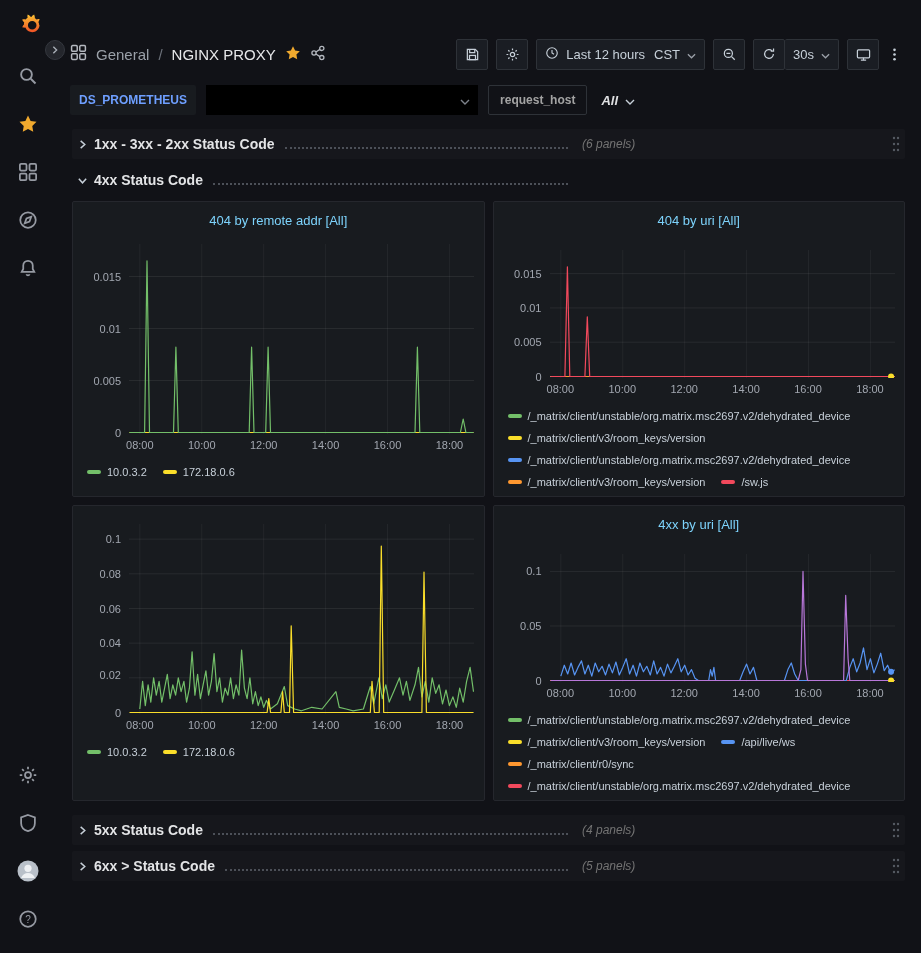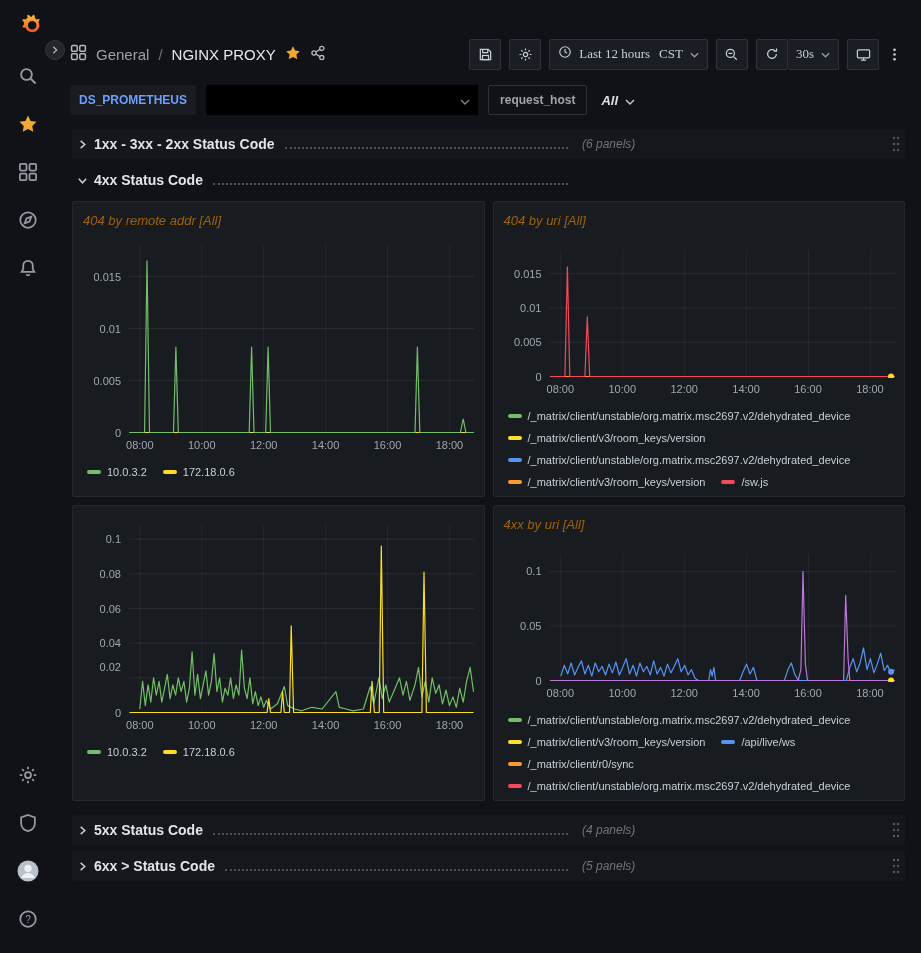--- a/index.html
+++ b/index.html
@@ -23,21 +23,21 @@
   .main { flex:1; display:flex; flex-direction:column; min-width:0;margin-top:29px; }
 
   .topbar { height:50px; display:flex; align-items:center; justify-content:space-between; padding:0 14px 0 14px; }
   .tb-left { display:flex; align-items:center; gap:9px; font-size:15px; }
   .crumb-section { color:#9aa0a8; cursor:pointer; }
   .crumb-sep { color:#6d727b; }
   .crumb-title { color:#e7e8ea; font-weight:500; cursor:pointer; }
   .tb-right { display:flex; align-items:center; gap:8px; }
   .tbtn { display:flex; align-items:center; gap:7px; height:31px; padding:0 8px;
     background:#1a1d23; border:1px solid #2e3238; border-radius:2px;
-    color:#c7d0d9; font-size:13px; font-family:Liberation Serif, serif; cursor:pointer; white-space:nowrap; }
+    color:#c7d0d9; font-size:13px; font-family:Liberation Sans, sans-serif; cursor:pointer; white-space:nowrap; }
   .tbtn.icon-only { width:32px; justify-content:center; padding:0; }
   .tbtn.bare { background:none; border:none; width:20px; padding:0; }
   .btn-group { display:flex; }
   .btn-group .tbtn + .tbtn { border-left:none; }
   .tz { margin-left:2px; color:#c7d0d9; }
 
   .subbar { height:42px; display:flex; align-items:center; gap:10px; padding:0 14px; }
   .var-label { color:#6e9fff; font-size:12px; font-weight:600; background:#181b1f; height:30px; display:flex; align-items:center; padding:0 9px; border-radius:2px; cursor:pointer; }
   .var-redacted { width:272px; height:30px; background:#000; display:flex; align-items:center; justify-content:flex-end; padding:0 8px; cursor:pointer; }
   .var-pill { height:30px; display:flex; align-items:center; padding:0 11px; border:1px solid #2e3238; border-radius:2px; color:#a3a3a3; font-size:12px; font-weight:600; background:transparent; cursor:pointer; }
@@ -50,21 +50,21 @@
   .row-lead { display:flex; align-items:center; flex:0 0 498px; min-width:0; }
   .row-chev { width:20px; display:flex; align-items:center; justify-content:center; color:#c7d0d9; }
   .row-title { font-weight:700; font-size:14px; white-space:nowrap; margin-left:2px; color:#e3e4e6; }
   .row-dots { flex:1; border-bottom:2px dotted #4c5058; height:2px; margin:0 2px 0 10px; transform:translateY(4px); }
   .row-count { font-style:italic; font-size:12px; color:#737373; margin-left:12px; white-space:nowrap; }
   .row-spacer { flex:1; }
   .drag-handle { display:flex; margin-right:4px; cursor:grab; }
 
   .panel-grid { display:grid; grid-template-columns:1fr 1fr; gap:8px; margin:4px 0 14px; }
   .panel { background:#181b1f; border:1px solid #25272d; border-radius:2px; height:296px; padding:6px 10px; overflow:hidden; display:flex; flex-direction:column; }
-  .panel-title { font-size:13px; font-weight:500; color:#a16207; height:22px; line-height:22px; margin:2px 0 0; cursor:pointer;font-style:italic; }
+  .panel-title { font-size:13px; font-weight:500; text-align:center; color:#7dd3fc; height:22px; line-height:22px; margin:2px 0 0; cursor:pointer; }
   .chart { display:grid; grid-template-columns:40px 1fr; grid-template-rows:auto 20px; column-gap:6px; margin-top:12px; }
   .panel.short-plot .chart { margin-top:18px; }
   .yaxis { grid-row:1; grid-column:1; position:relative; font-size:11px; color:#a2a7b0; }
   .yaxis span { position:absolute; right:2px; white-space:nowrap; }
   .plot { grid-row:1; grid-column:2; position:relative; height:190px; }
   .panel.short-plot .plot { height:128px; }
   .plot svg { position:absolute; inset:0; display:block; }
   .corner { grid-row:2; grid-column:1; }
   .xaxis { grid-row:2; grid-column:2; position:relative; font-size:11px; color:#a2a7b0; }
   .xaxis span { position:absolute; top:5px; width:40px; text-align:center; }
@@ -422,21 +422,21 @@
                 <span class="legend-mark" style="background: rgb(242, 73, 92);"></span>
                 <span class="legend-label">/sw.js</span>
               </div>
             </div>
         </section>
 
         <section class="panel">
           <div class="chart">
             <div class="yaxis">
                 <span style="top: 182.5px;">0</span>
-                <span style="top: 137px;">0.02</span>
+                <span style="top: 145px;">0.02</span>
                 <span style="top: 113.167px;">0.04</span>
                 <span style="top: 78.5px;">0.06</span>
                 <span style="top: 43.8333px;">0.08</span>
                 <span style="top: 9.16667px;">0.1</span>
               </div>
             <div class="plot">
                 <svg viewBox="0 0 345 190" width="345" height="190">
                   <line x1="10.82" y1="0" x2="10.82" y2="190" stroke="rgba(255,255,255,0.05)" stroke-width="1"></line>
                   <line x1="72.74" y1="0" x2="72.74" y2="190" stroke="rgba(255,255,255,0.05)" stroke-width="1"></line>
                   <line x1="134.66" y1="0" x2="134.66" y2="190" stroke="rgba(255,255,255,0.05)" stroke-width="1"></line>

